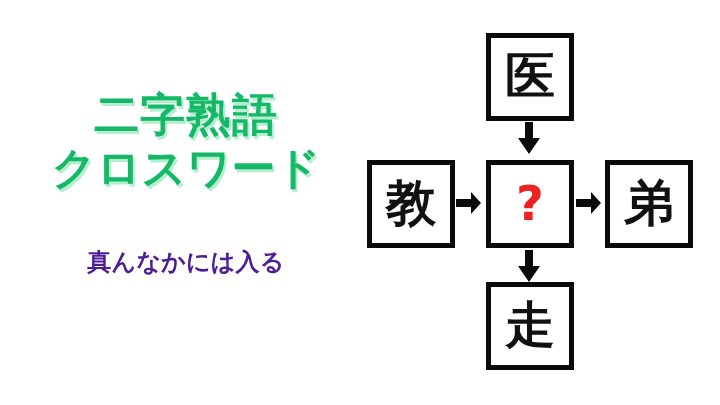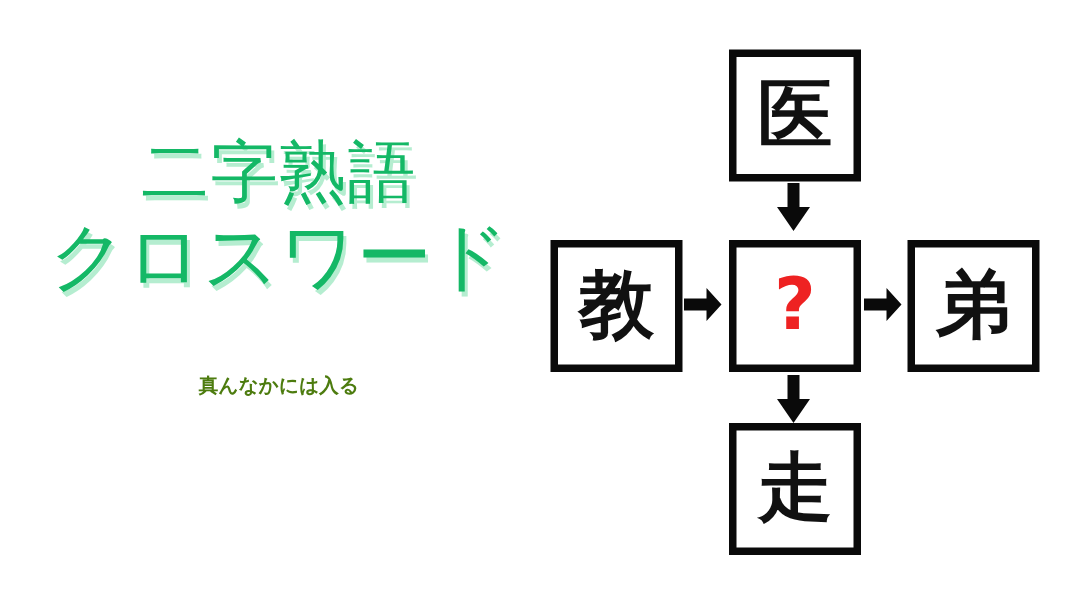--- a/index.html
+++ b/index.html
@@ -23,48 +23,48 @@
   
   .title-block {
     position: absolute;
     left: 0;
     top: 92px;
     width: 372px;
     text-align: center;
   }
   .title-line {
     font-family: "DejaVu Sans", "Liberation Sans", sans-serif;
-    font-weight: 400;
+    font-weight: 700;
     color: #14b866;
     letter-spacing: 0.02em;
     line-height: 1.0;
     white-space: nowrap;
     text-shadow: 2px 3px 0 rgba(120, 222, 170, 0.55);
   }
   .title-line-1 {
     font-size: 45px;
     margin-bottom: 9px;
   }
   .title-line-2 {
-    font-size: 50px;
+    font-size: 44px;
     letter-spacing: 0.0em;
   }
 
   .subtitle-block {
     position: absolute;
     left: 0;
     top: 248px;
     width: 372px;
     text-align: center;
   }
   .subtitle-line {
-    font-family: Liberation Sans, sans-serif;
+    font-family: Liberation Mono, monospace;
     font-weight: 700;
-    font-size: 13px;
-    color: #4d7c0f;
+    font-size: 24px;
+    color: #4c1d95;
     line-height: 1.32;
     letter-spacing: 0.01em;
     white-space: nowrap;
   }
 
   
   #puzzle {
     position: absolute;
     left: 360px;
     top: 0;

